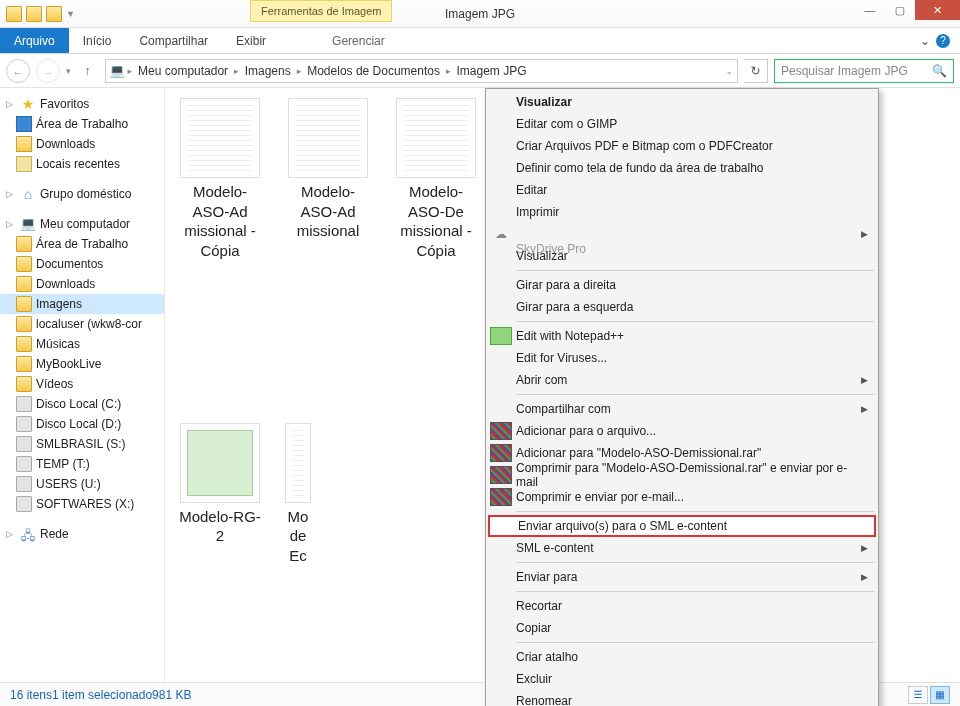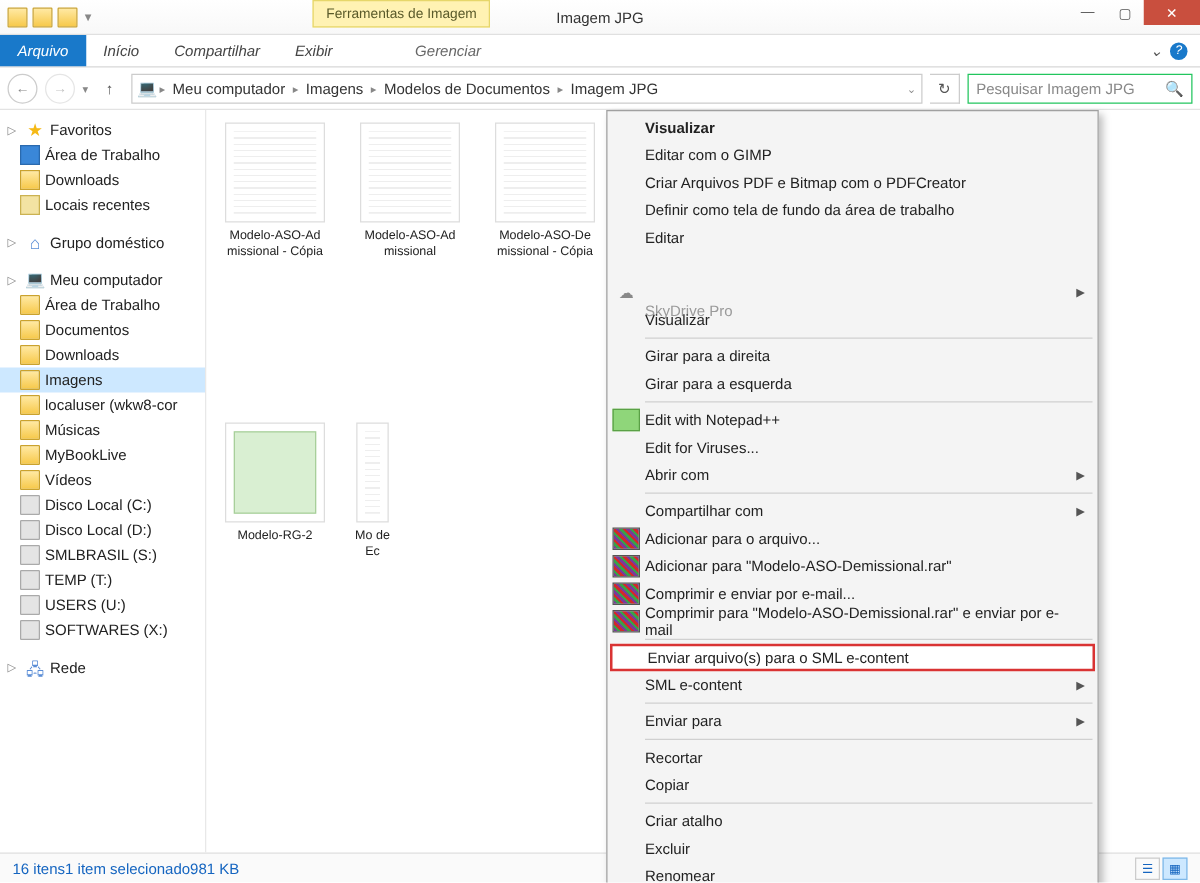--- a/index.html
+++ b/index.html
@@ -8,21 +8,21 @@
 .titlebar { height: 28px; background: linear-gradient(#fff, #f8f8f8); border-bottom: 1px solid #e0e0e0; display: flex; align-items: center; position: relative; }
 .titlebar .qat { display: flex; gap: 4px; padding: 0 6px; align-items: center; }
 .titlebar .qat .ico { width: 16px; height: 16px; }
 .titlebar .title-center { position: absolute; left: 50%; transform: translateX(-50%); color: #333; }
 .titlebar .win-ctrl { position: absolute; right: 0; top: 0; display: flex; }
 .titlebar .win-ctrl div { width: 30px; height: 20px; display: flex; align-items: center; justify-content: center; font-size: 11px; }
 .titlebar .win-ctrl .close { background: #c94f3e; color: #fff; width: 45px; }
 .titlebar .win-ctrl .min, .titlebar .win-ctrl .max { color: #555; }
 
 .ribbon-tab-area { position: absolute; left: 250px; top: 0; height: 22px; padding: 0 10px; background: #fff2b3; border: 1px solid #e6d66a; font-size: 11px; color: #5a5a2a; display: flex; align-items:center; }
-.ribbon-tabs { height: 26px; background: #fff; border-bottom: 1px solid #d8d8d8; display: flex; align-items: stretch; font-style: italic; }
+.ribbon-tabs { height: 26px; background: #fff; border-bottom: 1px solid #d8d8d8; display: flex; align-items: stretch; }
 .ribbon-tabs .file { background: #1979ca; color: #fff; padding: 0 14px; display:flex; align-items:center; }
 .ribbon-tabs .tab { padding: 0 14px; display:flex; align-items:center; color:#444; }
 .ribbon-tabs .tab.context { color:#666; margin-left: 38px; }
 .ribbon-tabs .help { margin-left:auto; padding: 0 10px; display:flex; align-items:center; gap:6px; color:#1979ca; }
 
 .navbar { height: 34px; border-bottom: 1px solid #e3e3e3; display: flex; align-items: center; padding: 0 6px; gap:6px; }
 .nav-btn { width:24px; height:24px; border:1px solid #ccc; border-radius:50%; display:flex; align-items:center; justify-content:center; color:#888; font-size:11px; }
 .nav-up { width:22px; height:22px; display:flex; align-items:center; justify-content:center; color:#555; }
 .breadcrumb { flex:1; height:24px; border:1px solid #ccc; display:flex; align-items:center; padding:0 4px; gap:2px; background:#fff; }
 .breadcrumb .ico { width:16px; height:16px; }
@@ -42,21 +42,21 @@
 .tree .ico { width:16px; height:16px; display:inline-block; }
 
 .content { flex:1; padding:10px 10px; display:flex; flex-wrap:wrap; align-content:flex-start; gap:10px 18px; position:relative; }
 .item { width:90px; text-align:center; }
 .item .thumb { width:80px; height:80px; margin:0 auto 4px; border:1px solid #ddd; background:#fff; position:relative; display:flex; align-items:center; justify-content:center; }
 .item .thumb.doc::before { content:""; position:absolute; inset:6px; background: repeating-linear-gradient(#eee, #eee 1px, transparent 1px, transparent 5px); }
 .item .thumb.green::before { content:""; position:absolute; inset:6px; background:#d9efd2; border:1px solid #a8cf9a; }
 .item .thumb.blue { background:#2a55a8; border-color:#1a3a78; }
 .item .thumb.green2::before { content:""; position:absolute; inset:8px; background: repeating-linear-gradient(45deg,#d8eecd,#d8eecd 4px,#e8f5e0 4px,#e8f5e0 8px); }
 .item.sel .thumb { outline:2px solid #7fb8e8; background:#e5f2fc; }
-.item .lbl { font-size:10px; color:#222; line-height:1.3; word-wrap:break-word; }
+.item .lbl { font-size:15px; color:#222; line-height:1.3; word-wrap:break-word; }
 
 .statusbar { height:24px; border-top:1px solid #e0e0e0; display:flex; align-items:center; padding:0 10px; color:#1565c0; font-size:12px; position:absolute; bottom:0; left:0; right:0; background:#fafafa; }
 .statusbar .views { margin-left:auto; display:flex; gap:2px; }
 .statusbar .views div { width:20px; height:18px; border:1px solid #ccc; display:flex; align-items:center; justify-content:center; font-size:10px; }
 .statusbar .views .act { background:#cde8ff; border-color:#7fb8e8; }
 
 .ctxmenu { position:absolute; left:485px; top:88px; width:394px; background:#f4f4f4; border:1px solid #a0a0a0; box-shadow:3px 3px 6px rgba(0,0,0,.25); z-index:50; padding:2px; }
 .ctxmenu .row { display:flex; align-items:center; height:22px; padding:0 8px 0 2px; position:relative; }
 .ctxmenu .row.b { font-weight:600; }
 .ctxmenu .row.hl { border:2px solid #d93333; background:#fff; }
@@ -296,20 +296,21 @@
   <div class="row">
       <span class="micon"></span>
       <span class="mlbl">Definir como tela de fundo da área de trabalho</span>
     </div>
   <div class="row">
       <span class="micon"></span>
       <span class="mlbl">Editar</span>
     </div>
   <div class="row">
       <span class="micon"></span>
+      <span class="mlbl">Imprimir</span>
     </div>
   <div class="row dis">
       <span class="micon ico-sky">☁</span>
       <span class="mlbl">SkyDrive Pro</span>
       <span class="arrow">▶</span>
     </div>
   <div class="row">
       <span class="micon"></span>
       <span class="mlbl">Visualizar</span>
     </div>
@@ -345,25 +346,25 @@
   <div class="row">
       <span class="micon ico-rar"></span>
       <span class="mlbl">Adicionar para o arquivo...</span>
     </div>
   <div class="row">
       <span class="micon ico-rar"></span>
       <span class="mlbl">Adicionar para "Modelo-ASO-Demissional.rar"</span>
     </div>
   <div class="row">
       <span class="micon ico-rar"></span>
+      <span class="mlbl">Comprimir para "Modelo-ASO-Demissional.rar" e enviar por e-mail</span>
+    </div>
+  <div class="row">
+      <span class="micon ico-rar"></span>
       <span class="mlbl">Comprimir e enviar por e-mail...</span>
-    </div>
-  <div class="row">
-      <span class="micon ico-rar"></span>
-      <span class="mlbl">Comprimir para "Modelo-ASO-Demissional.rar" e enviar por e-mail</span>
     </div>
   <hr>
   <div class="row hl">
       <span class="micon"></span>
       <span class="mlbl">Enviar arquivo(s) para o SML e-content</span>
     </div>
   <div class="row">
       <span class="micon"></span>
       <span class="mlbl">SML e-content</span>
       <span class="arrow">▶</span>

